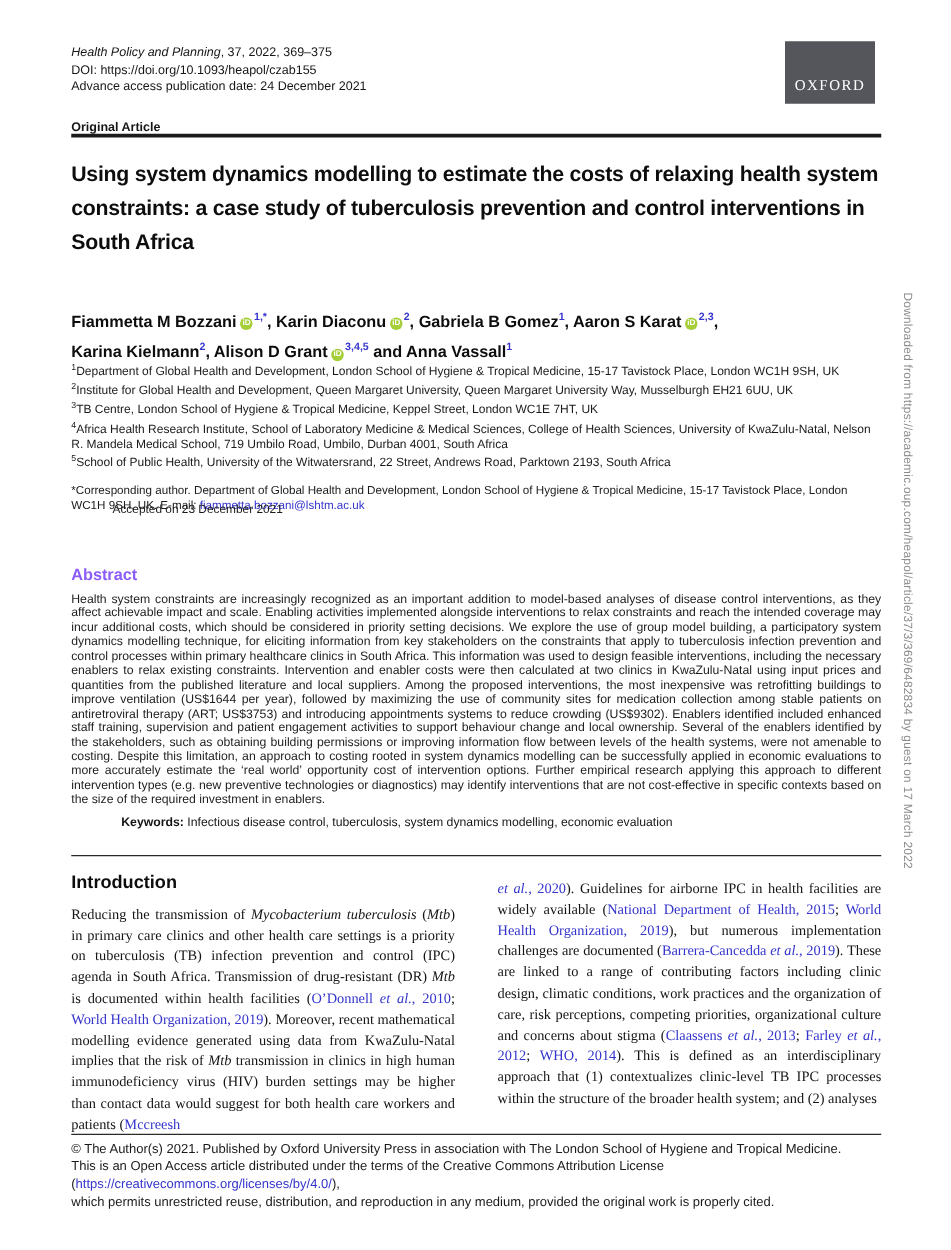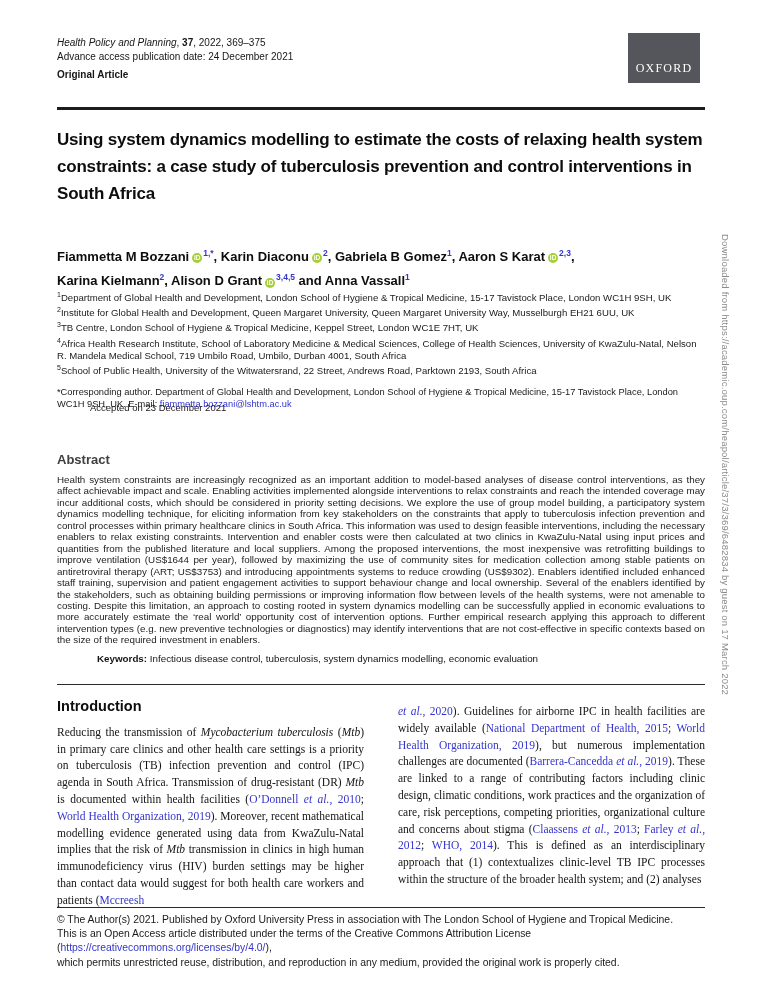--- a/index.html
+++ b/index.html
@@ -7,22 +7,22 @@
     width:761px;height:1000px;position:relative;background:#ffffff;
     font-family:"Liberation Sans",sans-serif;color:#141414;
     -webkit-font-smoothing:antialiased;overflow:hidden;
   }
   .abs{position:absolute;}
   .content-x{left:57px;width:648px;}
 
   
   .hdr{top:36px;font-size:10px;line-height:13.5px;color:#161616;}
   .hdr .it{font-style:italic;}
-  .hdr .b{font-weight:bold;text-align:right;}
-  .hdr-type{margin-top:5px;font-weight:bold;}
+  .hdr .b{font-weight:normal;text-align:right;}
+  .hdr-type{margin-top:19px;font-weight:bold;}
   .oxford-box{
     left:628px;top:33px;width:72px;height:50px;background:#54565B;
     display:flex;align-items:flex-end;justify-content:center;
   }
   .oxford-box span{
     font-family:"Liberation Serif",serif;color:#ffffff;font-size:12px;
     letter-spacing:1.2px;padding-bottom:7px;
   }
   .rule-thick{left:57px;width:648px;top:107px;height:3px;background:#1c1c1c;}
   .rule-thin{left:57px;width:648px;height:1px;background:#2a2a2a;}
@@ -39,21 +39,21 @@
 
   
   .affils{top:289px;font-size:9.6px;line-height:12px;color:#1a1a1a;}
   .affil sup{font-size:7px;}
   .corr{top:387px;font-size:9.3px;line-height:11.8px;color:#1a1a1a;}
   .accepted{top:402px;font-size:9.5px;color:#1a1a1a;margin-left:33px;}
   a.mail,a.cite,a.foot-link{color:#3434CC;text-decoration:none;cursor:pointer;}
 
   
   .abstract{top:452px;}
-  .abstract h2{margin:0 0 7px 0;font-size:13px;line-height:15px;color:#404040;}
+  .abstract h2{margin:0 0 7px 0;font-size:13px;line-height:15px;color:#8b5cf6;}
   .abstract p{margin:0;font-size:9.8px;line-height:11.45px;text-align:justify;color:#1c1c1c;}
   .kw{margin-top:7px;font-size:9.8px;line-height:12px;padding-left:40px;}
   .kw b{font-weight:bold;}
 
   
   .intro{top:698px;display:flex;gap:34px;}
   .col{width:315px;font-family:"Liberation Serif",serif;font-size:11.5px;line-height:16.8px;text-align:justify;color:#141414;}
   .col h2{font-family:"Liberation Sans",sans-serif;font-size:14.5px;margin:0 0 9px 0;color:#0d0d0d;text-align:left;}
   .col .it,.cite.it{font-style:italic;}
   .col-right{padding-top:5px;}
@@ -69,20 +69,21 @@
 </style>
 </head>
 <body>
 
 <div class="abs sidenote">Downloaded from https://academic.oup.com/heapol/article/37/3/369/6482834 by guest on 17 March 2022</div>
 
 <div class="abs content-x hdr">
   <div>
     <span class="it">Health Policy and Planning</span><span>, </span><span class="b">37</span><span>, 2022, 369–375</span>
   </div>
+  <div>DOI: https://doi.org/10.1093/heapol/czab155</div>
   <div>Advance access publication date: 24 December 2021</div>
   <div class="hdr-type">Original Article</div>
 </div>
 
 <div class="abs oxford-box">
   <span>OXFORD</span>
 </div>
 
 <div class="abs rule-thick"></div>
 

